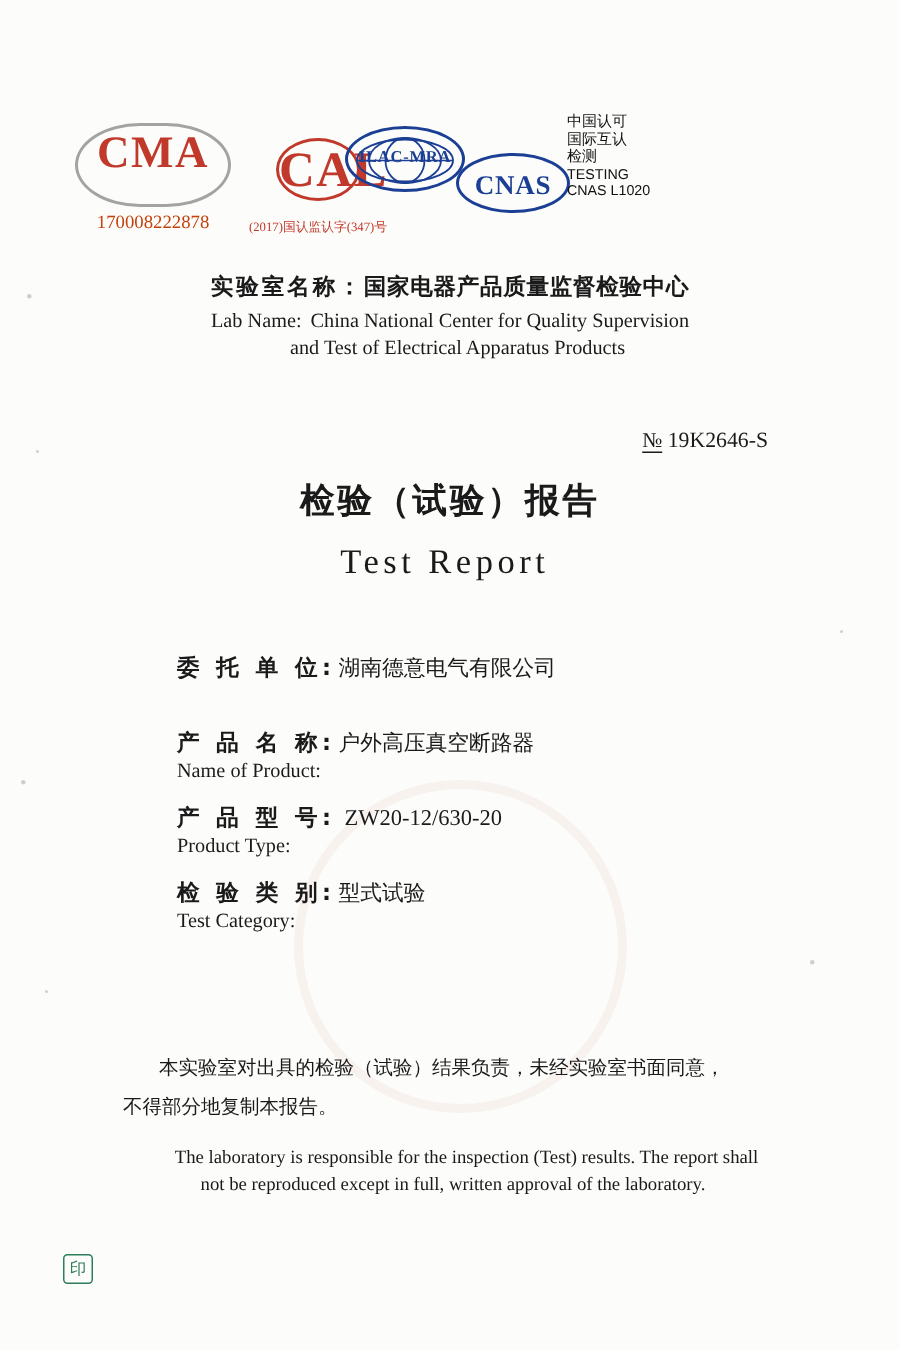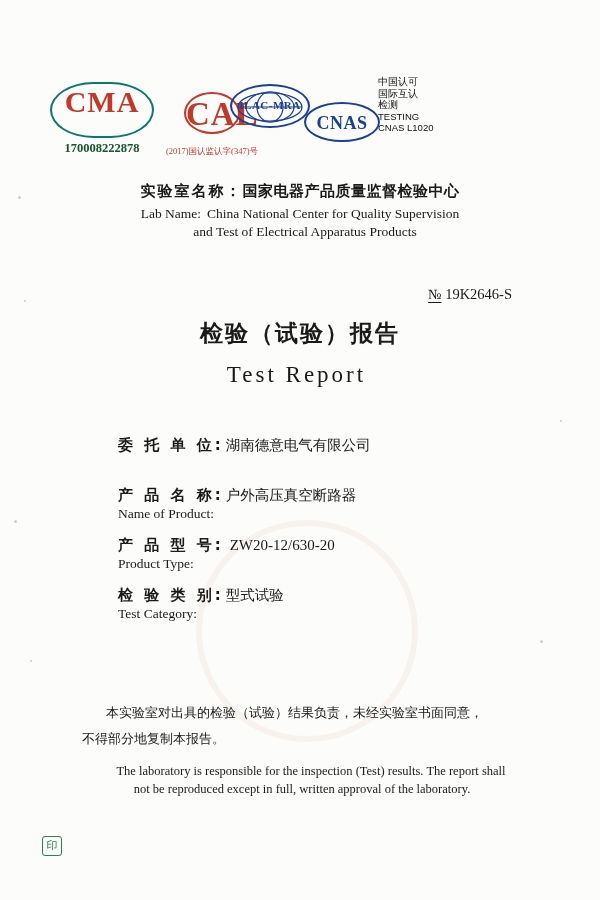--- a/index.html
+++ b/index.html
@@ -46,32 +46,32 @@
     top: 10px;
     width: 120px;
   }
   .cma-mark {
     font-family: "Liberation Serif", serif;
     font-size: 30px;
     font-weight: bold;
     color: #c0392b;
     letter-spacing: 1px;
     line-height: 34px;
-    border: 2px solid #0f766e;
+    border: 2px solid #a3a3a3;
     border-radius: 50%/60%;
     width: 104px;
     height: 56px;
     margin: 0 auto;
     box-sizing: border-box;
     padding-top: 1px;
   }
   .cma-num {
     font-size: 12.5px;
-    color: #14532d;
-    font-weight: bold;
+    color: #c2410c;
+    font-weight: normal;
     margin-top: 3px;
     letter-spacing: 0px;
   }
 
   
   .cal {
     left: 152px;
     top: 8px;
     width: 120px;
   }

